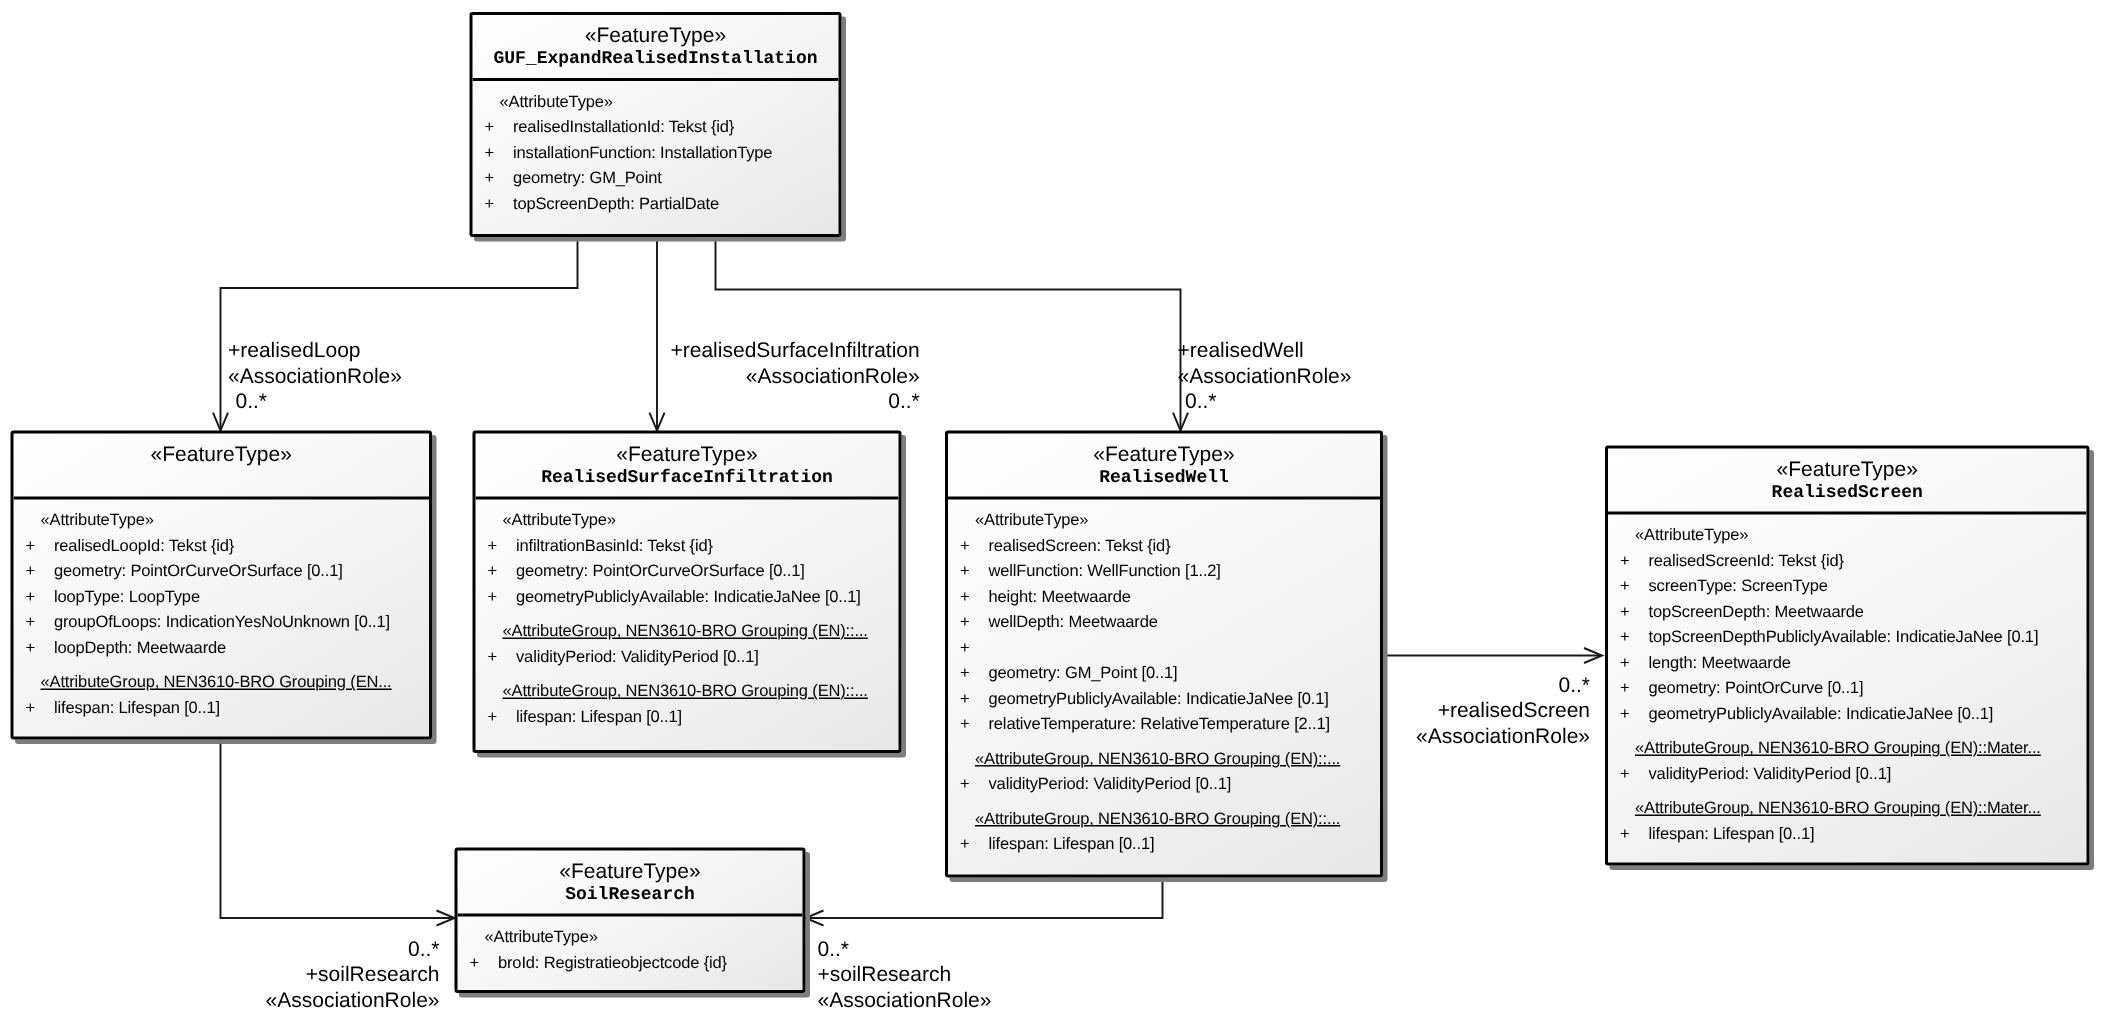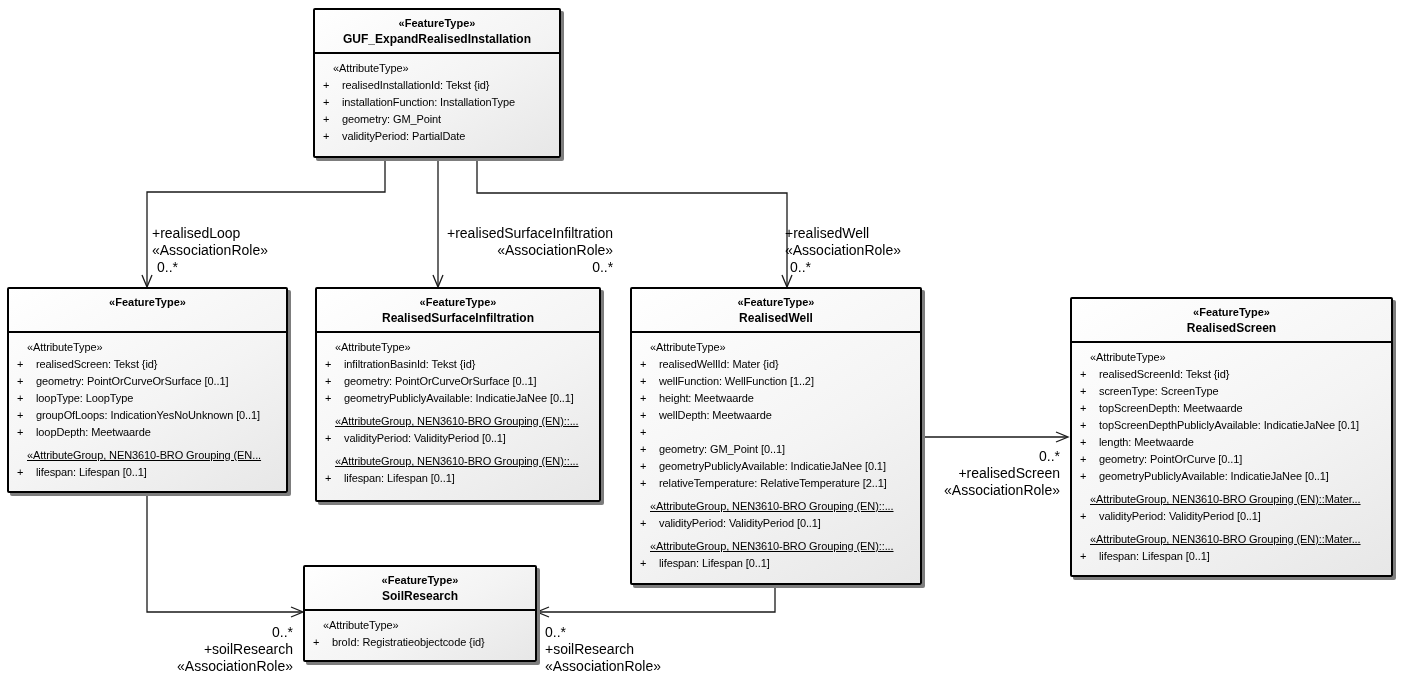--- a/index.html
+++ b/index.html
@@ -13,22 +13,22 @@
     position:absolute;box-sizing:border-box;
     border:2px solid #000;border-radius:2px;
     background:linear-gradient(150deg,#ffffff 0%,#f4f4f4 55%,#e7e7e7 100%);
     box-shadow:3px 3px 0 #7d7d7d;
     overflow:hidden;
   }
   .uml-title{
     text-align:center;padding:5px 2px 4px 2px;border-bottom:2px solid #000;
     height:33px;box-sizing:content-box;
   }
-  .uml-title .st{display:block;font-size:11px;line-height:16px;font-weight:bold;}
-  .uml-title .nm{display:block;font-size:12px;font-weight:bold;line-height:17px;}
+  .uml-title .st{display:block;font-size:14px;line-height:16px;}
+  .uml-title .nm{display:block;font-size:12px;font-weight:bold;line-height:17px;font-family:Liberation Mono, monospace;}
   .uml-attrs{padding:6px 13px 3px 5px;font-size:11px;letter-spacing:-0.1px;}
   .row{display:flex;line-height:17px;white-space:nowrap;overflow:hidden;}
   .row .plus{flex:0 0 22px;padding-left:3px;box-sizing:border-box;}
   .row.stereo{padding-left:13px;}
   .row.gap{margin-top:6px;text-decoration:underline;}
   .assoc-label{position:absolute;font-size:14px;line-height:17px;white-space:nowrap;}
   .assoc-label.right{text-align:right;}
   .assoc-label .mult-ind{padding-left:5px;}
 </style>
 </head>
@@ -67,113 +67,113 @@
       <div class="row">
           <span class="plus">+</span>
           <span>installationFunction: InstallationType</span>
         </div>
       <div class="row">
           <span class="plus">+</span>
           <span>geometry: GM_Point</span>
         </div>
       <div class="row">
           <span class="plus">+</span>
-          <span>validityPeriod: PartialDate</span>
+          <span>topScreenDepth: PartialDate</span>
         </div>
     </div>
   </div>
 
   <div class="uml-box" style="left:7px;top:287px;width:281px;height:206px;">
     <div class="uml-title">
       <span class="st">«FeatureType»</span>
     </div>
     <div class="uml-attrs">
       <div class="row stereo">
           <span>«AttributeType»</span>
         </div>
       <div class="row">
           <span class="plus">+</span>
+          <span>realisedLoopId: Tekst {id}</span>
+        </div>
+      <div class="row">
+          <span class="plus">+</span>
+          <span>geometry: PointOrCurveOrSurface [0..1]</span>
+        </div>
+      <div class="row">
+          <span class="plus">+</span>
+          <span>loopType: LoopType</span>
+        </div>
+      <div class="row">
+          <span class="plus">+</span>
+          <span>groupOfLoops: IndicationYesNoUnknown [0..1]</span>
+        </div>
+      <div class="row">
+          <span class="plus">+</span>
+          <span>loopDepth: Meetwaarde</span>
+        </div>
+      <div class="row stereo gap">
+          <span>«AttributeGroup, NEN3610-BRO Grouping (EN...</span>
+        </div>
+      <div class="row">
+          <span class="plus">+</span>
+          <span>lifespan: Lifespan [0..1]</span>
+        </div>
+    </div>
+  </div>
+
+  <div class="uml-box" style="left:315px;top:287px;width:286px;height:215px;">
+    <div class="uml-title">
+      <span class="st">«FeatureType»</span>
+      <span class="nm">RealisedSurfaceInfiltration</span>
+    </div>
+    <div class="uml-attrs">
+      <div class="row stereo">
+          <span>«AttributeType»</span>
+        </div>
+      <div class="row">
+          <span class="plus">+</span>
+          <span>infiltrationBasinId: Tekst {id}</span>
+        </div>
+      <div class="row">
+          <span class="plus">+</span>
+          <span>geometry: PointOrCurveOrSurface [0..1]</span>
+        </div>
+      <div class="row">
+          <span class="plus">+</span>
+          <span>geometryPubliclyAvailable: IndicatieJaNee [0..1]</span>
+        </div>
+      <div class="row stereo gap">
+          <span>«AttributeGroup, NEN3610-BRO Grouping (EN)::...</span>
+        </div>
+      <div class="row">
+          <span class="plus">+</span>
+          <span>validityPeriod: ValidityPeriod [0..1]</span>
+        </div>
+      <div class="row stereo gap">
+          <span>«AttributeGroup, NEN3610-BRO Grouping (EN)::...</span>
+        </div>
+      <div class="row">
+          <span class="plus">+</span>
+          <span>lifespan: Lifespan [0..1]</span>
+        </div>
+    </div>
+  </div>
+
+  <div class="uml-box" style="left:630px;top:287px;width:292px;height:298px;">
+    <div class="uml-title">
+      <span class="st">«FeatureType»</span>
+      <span class="nm">RealisedWell</span>
+    </div>
+    <div class="uml-attrs">
+      <div class="row stereo">
+          <span>«AttributeType»</span>
+        </div>
+      <div class="row">
+          <span class="plus">+</span>
           <span>realisedScreen: Tekst {id}</span>
-        </div>
-      <div class="row">
-          <span class="plus">+</span>
-          <span>geometry: PointOrCurveOrSurface [0..1]</span>
-        </div>
-      <div class="row">
-          <span class="plus">+</span>
-          <span>loopType: LoopType</span>
-        </div>
-      <div class="row">
-          <span class="plus">+</span>
-          <span>groupOfLoops: IndicationYesNoUnknown [0..1]</span>
-        </div>
-      <div class="row">
-          <span class="plus">+</span>
-          <span>loopDepth: Meetwaarde</span>
-        </div>
-      <div class="row stereo gap">
-          <span>«AttributeGroup, NEN3610-BRO Grouping (EN...</span>
-        </div>
-      <div class="row">
-          <span class="plus">+</span>
-          <span>lifespan: Lifespan [0..1]</span>
-        </div>
-    </div>
-  </div>
-
-  <div class="uml-box" style="left:315px;top:287px;width:286px;height:215px;">
-    <div class="uml-title">
-      <span class="st">«FeatureType»</span>
-      <span class="nm">RealisedSurfaceInfiltration</span>
-    </div>
-    <div class="uml-attrs">
-      <div class="row stereo">
-          <span>«AttributeType»</span>
-        </div>
-      <div class="row">
-          <span class="plus">+</span>
-          <span>infiltrationBasinId: Tekst {id}</span>
-        </div>
-      <div class="row">
-          <span class="plus">+</span>
-          <span>geometry: PointOrCurveOrSurface [0..1]</span>
-        </div>
-      <div class="row">
-          <span class="plus">+</span>
-          <span>geometryPubliclyAvailable: IndicatieJaNee [0..1]</span>
-        </div>
-      <div class="row stereo gap">
-          <span>«AttributeGroup, NEN3610-BRO Grouping (EN)::...</span>
-        </div>
-      <div class="row">
-          <span class="plus">+</span>
-          <span>validityPeriod: ValidityPeriod [0..1]</span>
-        </div>
-      <div class="row stereo gap">
-          <span>«AttributeGroup, NEN3610-BRO Grouping (EN)::...</span>
-        </div>
-      <div class="row">
-          <span class="plus">+</span>
-          <span>lifespan: Lifespan [0..1]</span>
-        </div>
-    </div>
-  </div>
-
-  <div class="uml-box" style="left:630px;top:287px;width:292px;height:298px;">
-    <div class="uml-title">
-      <span class="st">«FeatureType»</span>
-      <span class="nm">RealisedWell</span>
-    </div>
-    <div class="uml-attrs">
-      <div class="row stereo">
-          <span>«AttributeType»</span>
-        </div>
-      <div class="row">
-          <span class="plus">+</span>
-          <span>realisedWellId: Mater {id}</span>
         </div>
       <div class="row">
           <span class="plus">+</span>
           <span>wellFunction: WellFunction [1..2]</span>
         </div>
       <div class="row">
           <span class="plus">+</span>
           <span>height: Meetwaarde</span>
         </div>
       <div class="row">

